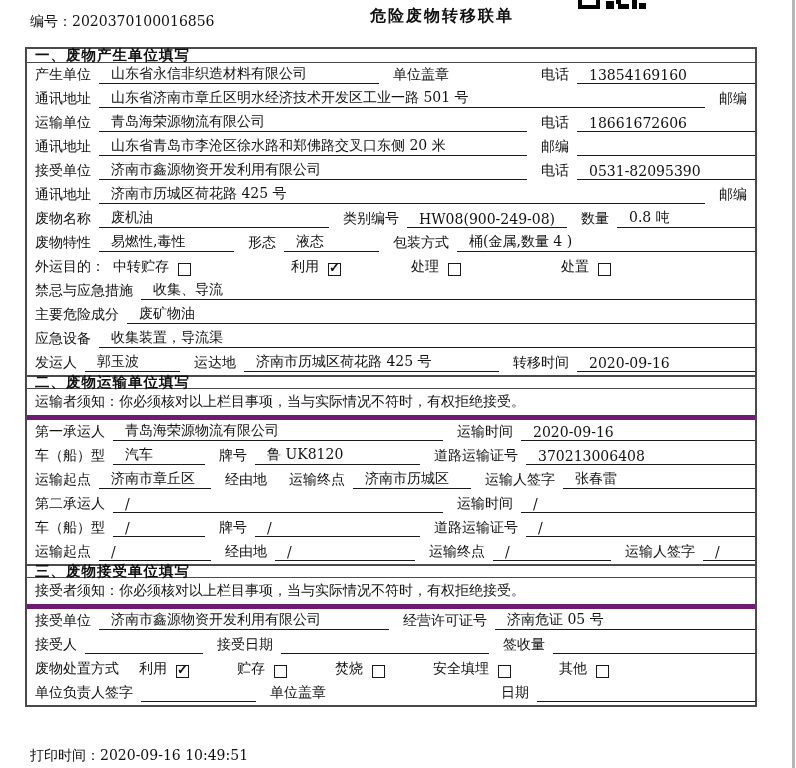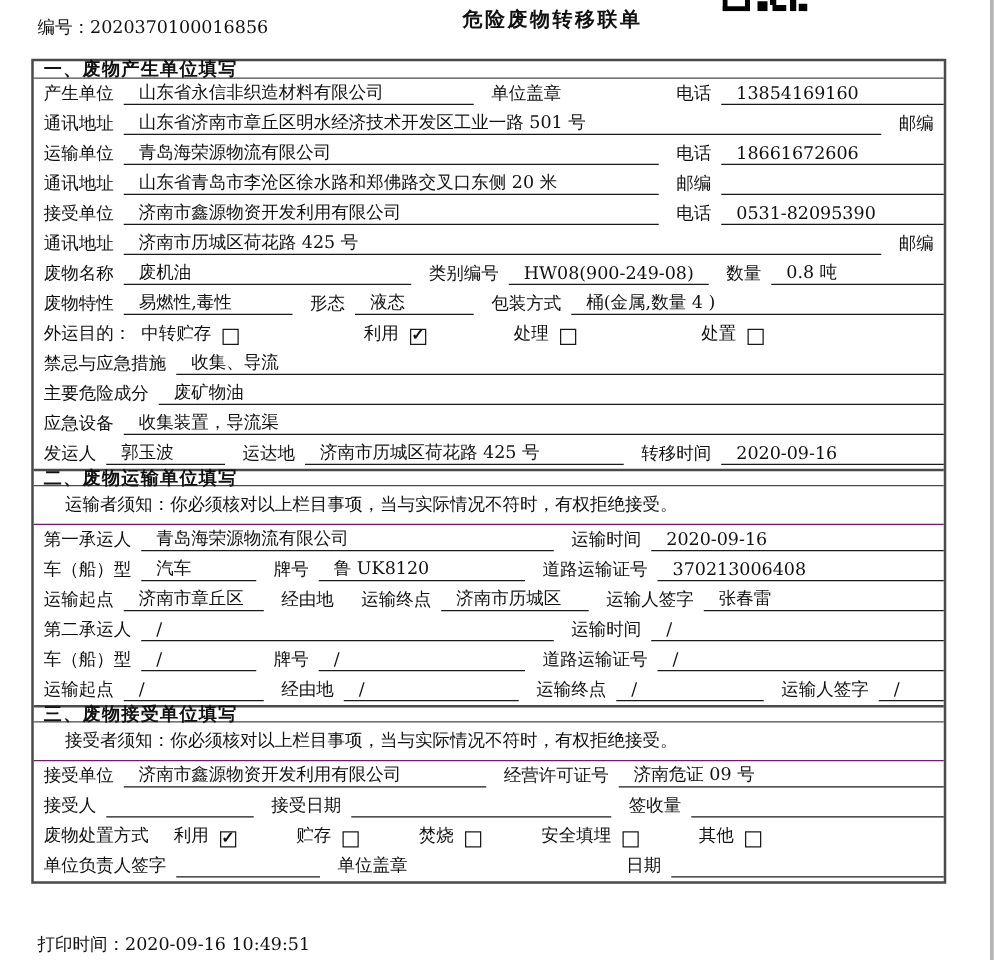--- a/index.html
+++ b/index.html
@@ -16,22 +16,22 @@
              font-size:16px;font-weight:bold;letter-spacing:2px;white-space:nowrap;}
   .qr{position:absolute;left:578px;top:0;}
 
   
   .form-table{position:absolute;left:25px;top:47px;width:732px;
               border:2px solid #4a4a4a;box-sizing:border-box;background:#fff;}
   .sec{height:14px;display:flex;align-items:center;padding-left:8px;
        font-weight:bold;font-size:14.5px;border-top:2px solid #4a4a4a;
        border-bottom:1px solid #4a4a4a;box-sizing:border-box;letter-spacing:1px;}
   .sec.first{border-top:none;}
-  .note-row{height:31px;display:flex;align-items:center;padding-left:25px;
-            border-bottom:1px solid #701a75;box-sizing:border-box;}
+  .note-row{height:31px;display:flex;align-items:center;padding-left:8px;
+            border-bottom:5px solid #701a75;box-sizing:border-box;}
   .row{height:24px;display:flex;align-items:flex-end;padding:0 0 3px 8px;
        box-sizing:border-box;white-space:nowrap;}
   .lbl{flex:none;margin-right:8px;}
   .val{border-bottom:1px solid #1a1a1a;padding:0 4px 0 12px;box-sizing:border-box;
        flex:none;overflow:hidden;}
   .val.grow{flex:1 1 auto;}
   .spacer{flex:1 1 auto;}
   .ml20{margin-left:14px;}
 
   
@@ -227,21 +227,21 @@
       <span class="val grow">/</span>
     </div>
 
     <div class="sec">三、废物接受单位填写</div>
     <div class="note-row">接受者须知：你必须核对以上栏目事项，当与实际情况不符时，有权拒绝接受。</div>
 
     <div class="row">
       <span class="lbl">接受单位</span>
       <span class="val" style="width:290px">济南市鑫源物资开发利用有限公司</span>
       <span class="lbl ml20">经营许可证号</span>
-      <span class="val grow">济南危证 09 号</span>
+      <span class="val grow">济南危证 05 号</span>
     </div>
 
     <div class="row">
       <span class="lbl">接受人</span>
       <span class="val" style="width:118px"></span>
       <span class="lbl ml20">接受日期</span>
       <span class="val" style="width:208px"></span>
       <span class="lbl ml20">签收量</span>
       <span class="val grow"></span>
     </div>

